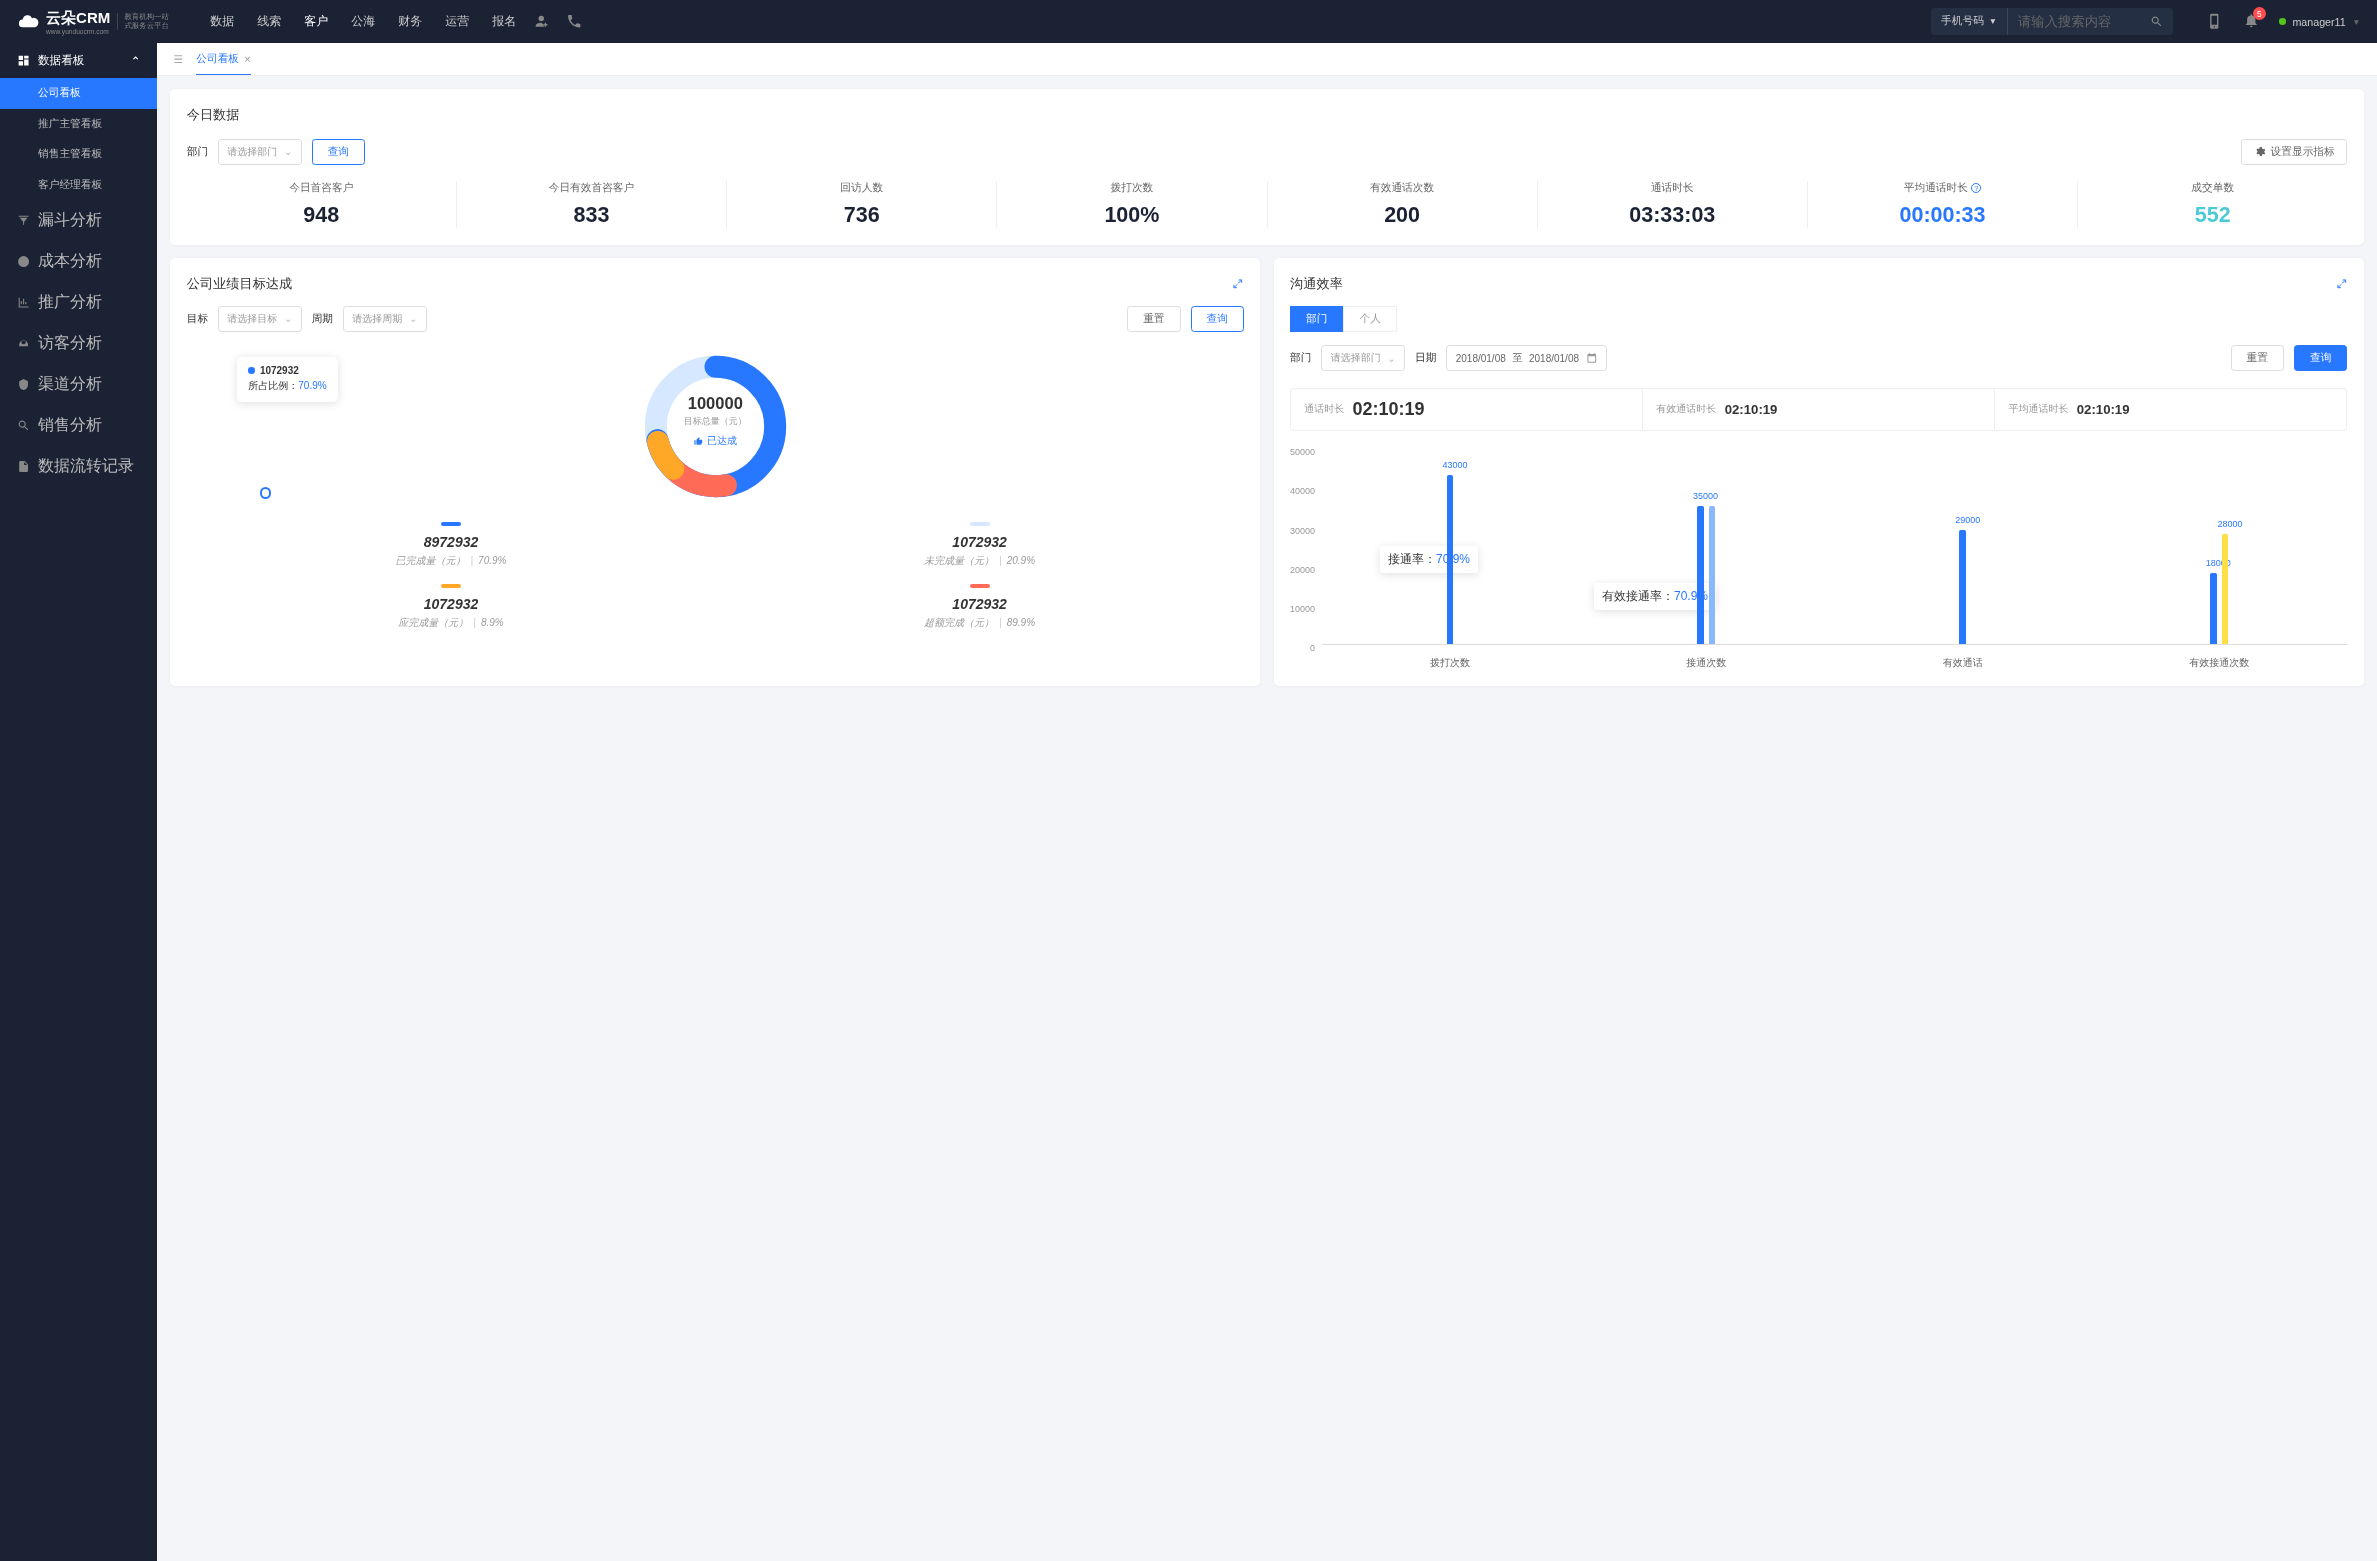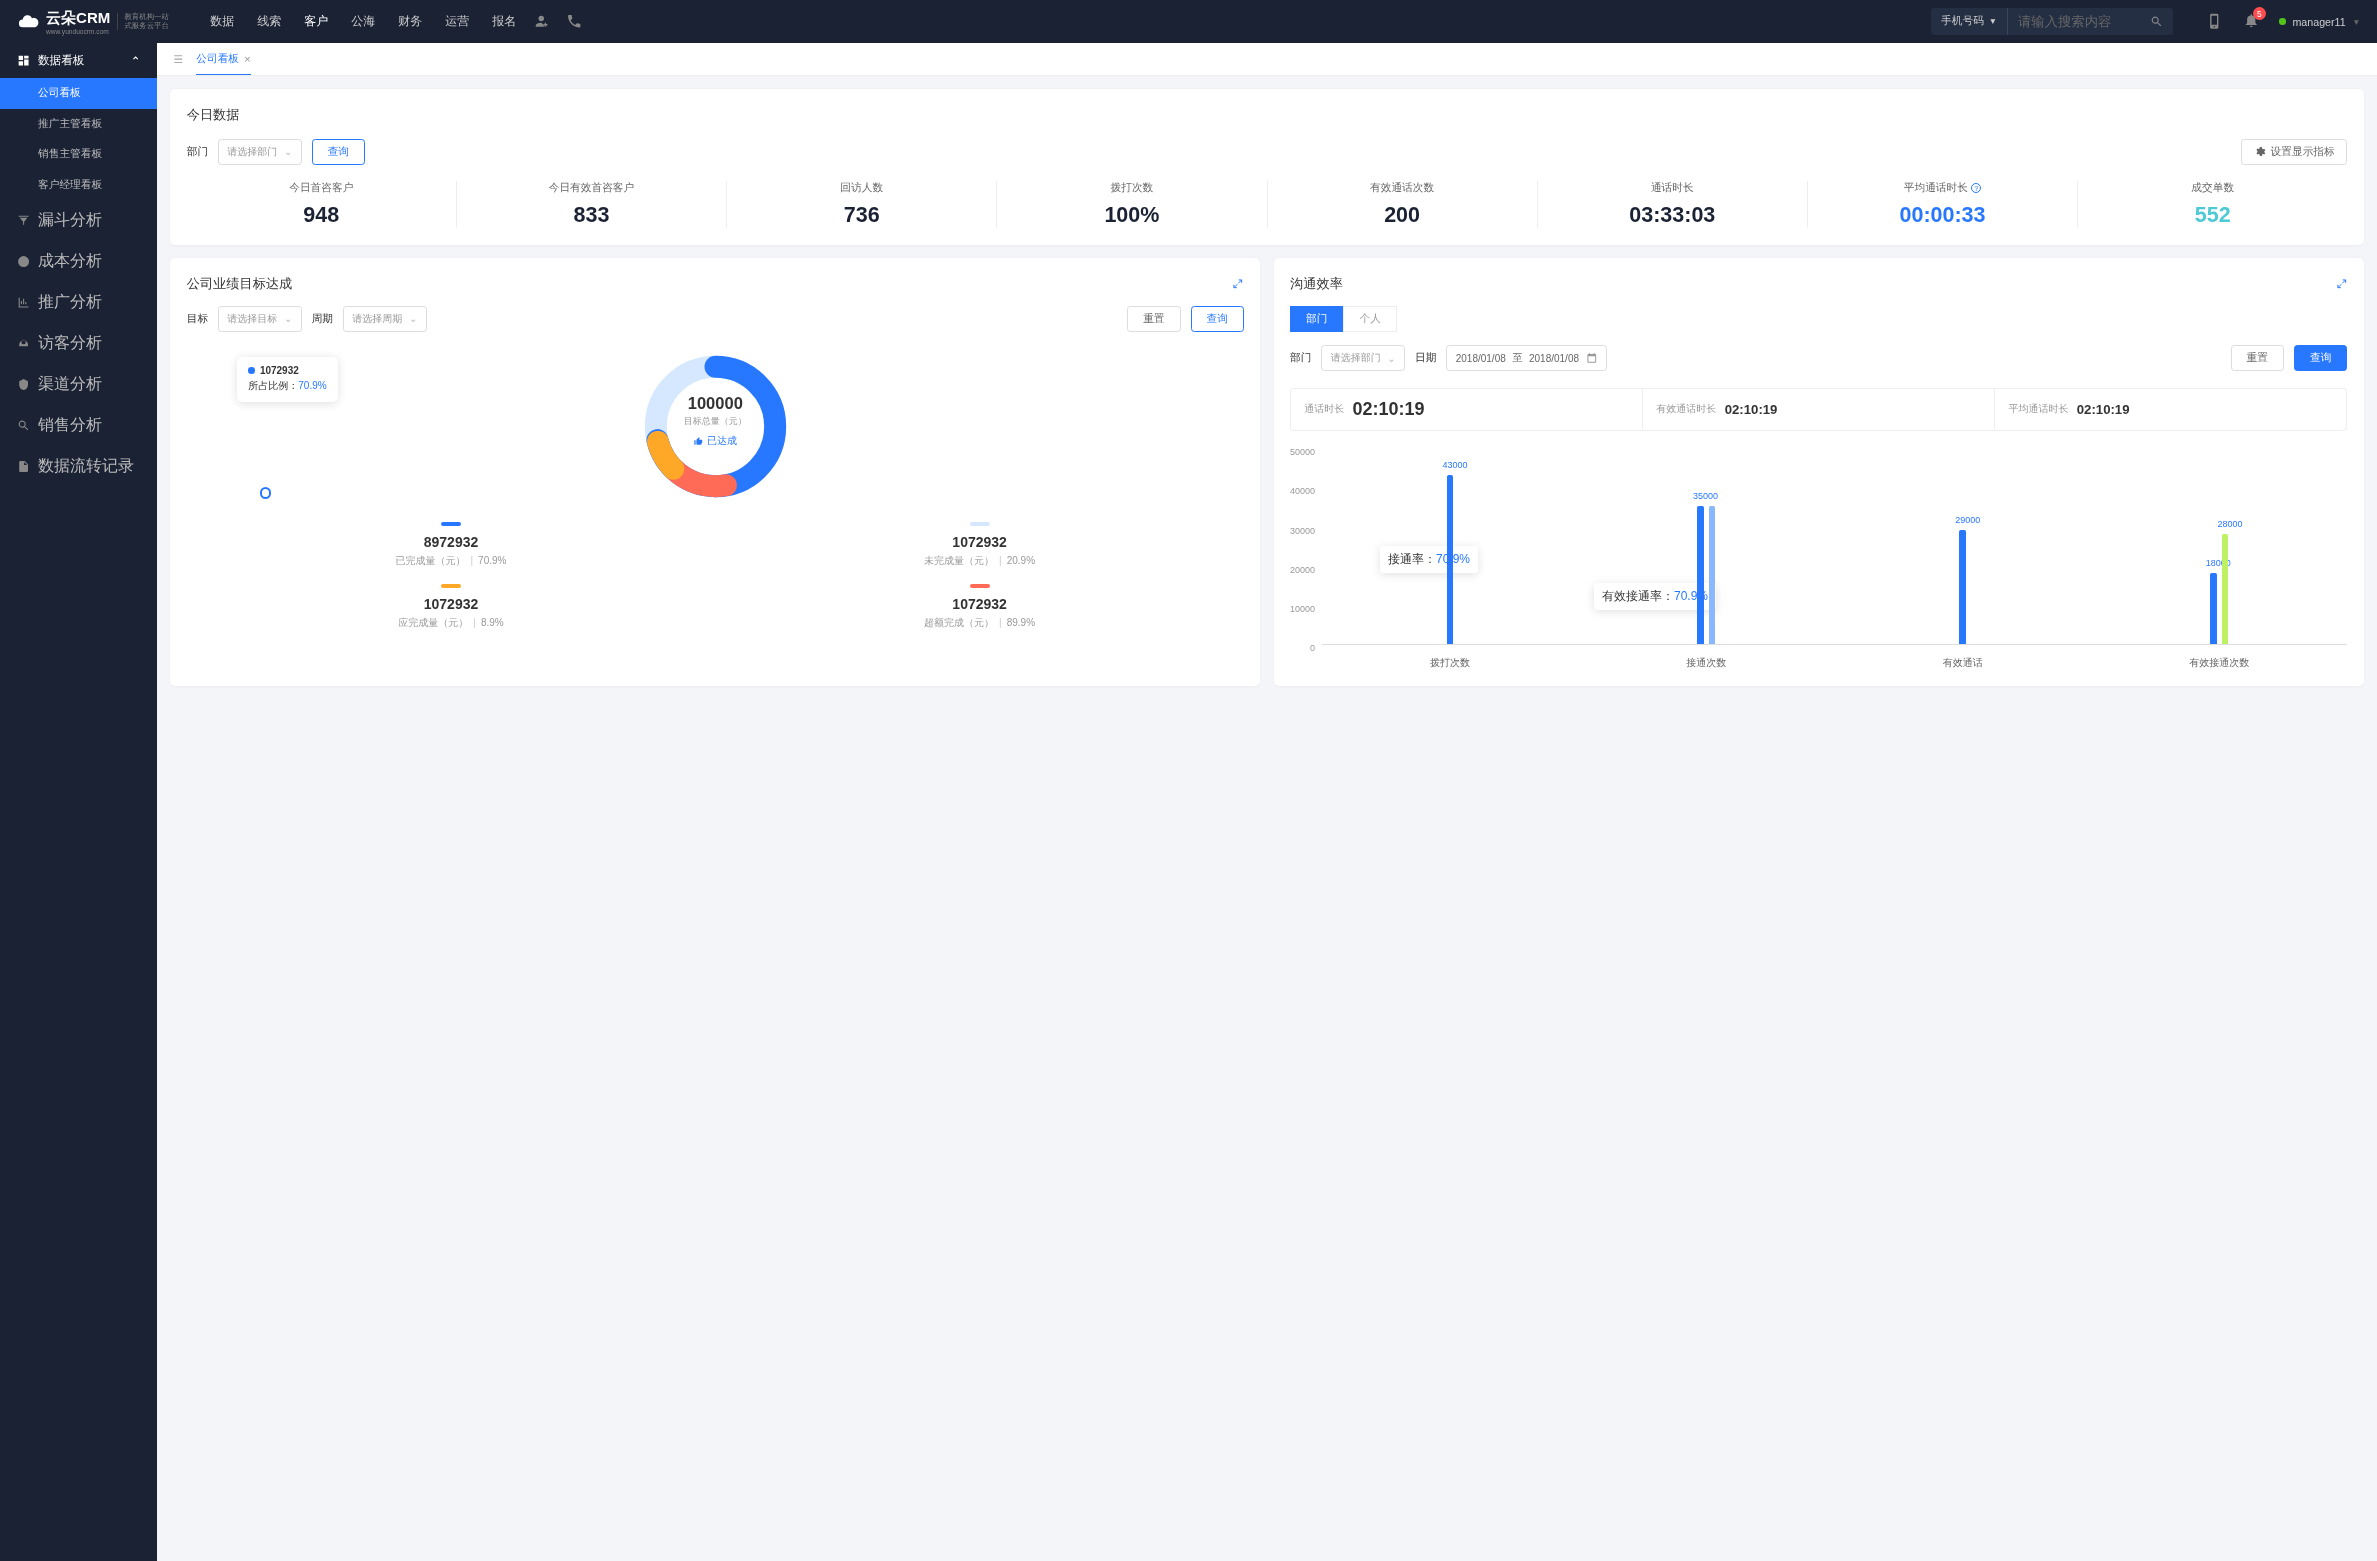--- a/index.html
+++ b/index.html
@@ -73,21 +73,21 @@
 .donut-wrap { display: flex; justify-content: center; position: relative; margin: 8.3px 0 16.5px; }
 .donut-tooltip { position: absolute; left: 50px; top: 8.3px; background: #fff; box-shadow: 0 1.7px 10px rgba(0,0,0,0.12); border-radius: 5px; padding: 8.3px 11.6px; font-size: 10px; }
 .donut-tooltip .dot { display: inline-block; width: 6.6px; height: 6.6px; border-radius: 50%; background: #2878ff; margin-right: 5px; }
 .donut-tooltip .pct { color: #2878ff; }
 .donut-center { position: absolute; top: 50%; left: 50%; transform: translate(-50%, -60%); text-align: center; }
 .donut-center .big { font-size: 16.5px; font-weight: bold; }
 .donut-center .small { font-size: 9px; color: #999; margin-top: 1.7px; }
 .donut-center .done { color: #2878ff; font-size: 10px; margin-top: 6.6px; display: flex; align-items: center; gap: 3.3px; justify-content: center; }
 .donut-handle { position: absolute; width: 11.6px; height: 11.6px; background: #fff; border: 2.5px solid #2878ff; border-radius: 50%; }
 
-.legend-grid { display: grid; grid-template-columns: 1fr 1fr; text-align: center; gap: 16.5px 0; }
+.legend-grid { display: grid; grid-template-columns: 1fr 1fr; text-align: center; gap: 16.5px 0; font-style: italic; }
 .legend-item .bar { width: 20px; height: 4.1px; border-radius: 2.5px; margin: 0 auto 8.3px; }
 .legend-item .val { font-size: 14px; font-weight: bold; }
 .legend-item .sub { font-size: 10px; color: #999; margin-top: 3.3px; }
 
 
 .seg { display: flex; }
 .seg-btn { padding: 5px 15px; font-size: 10.7px; border: 0.8px solid #eee; cursor: pointer; color: #999; }
 .seg-btn.active { background: #2878ff; color: #fff; border-color: #2878ff; }
 .date-input { border: 0.8px solid #ddd; border-radius: 3.3px; padding: 5px 8.3px; font-size: 10px; display: flex; align-items: center; gap: 6.6px; color: #666; }
 .time-row { display: flex; border: 0.8px solid #eee; border-radius: 3.3px; margin-bottom: 8.3px; }
@@ -445,21 +445,21 @@
                     </div>
                     <div class="bar-group">
                       <div class="bar-col" style="background: rgb(40, 120, 255); height: 58%;">
                         <div class="bar-label">29000</div>
                       </div>
                     </div>
                     <div class="bar-group">
                       <div class="bar-col" style="background: rgb(40, 120, 255); height: 36%;">
                         <div class="bar-label">18000</div>
                       </div>
-                      <div class="bar-col" style="background: #bef264; height: 56%;">
+                      <div class="bar-col" style="background: #fde047; height: 56%;">
                         <div class="bar-label">28000</div>
                       </div>
                     </div>
                   </div>
                 <div class="x-axis" id="x-axis">
                     <div class="x-label">拨打次数</div>
                     <div class="x-label">接通次数</div>
                     <div class="x-label">有效通话</div>
                     <div class="x-label">有效接通次数</div>
                   </div>

